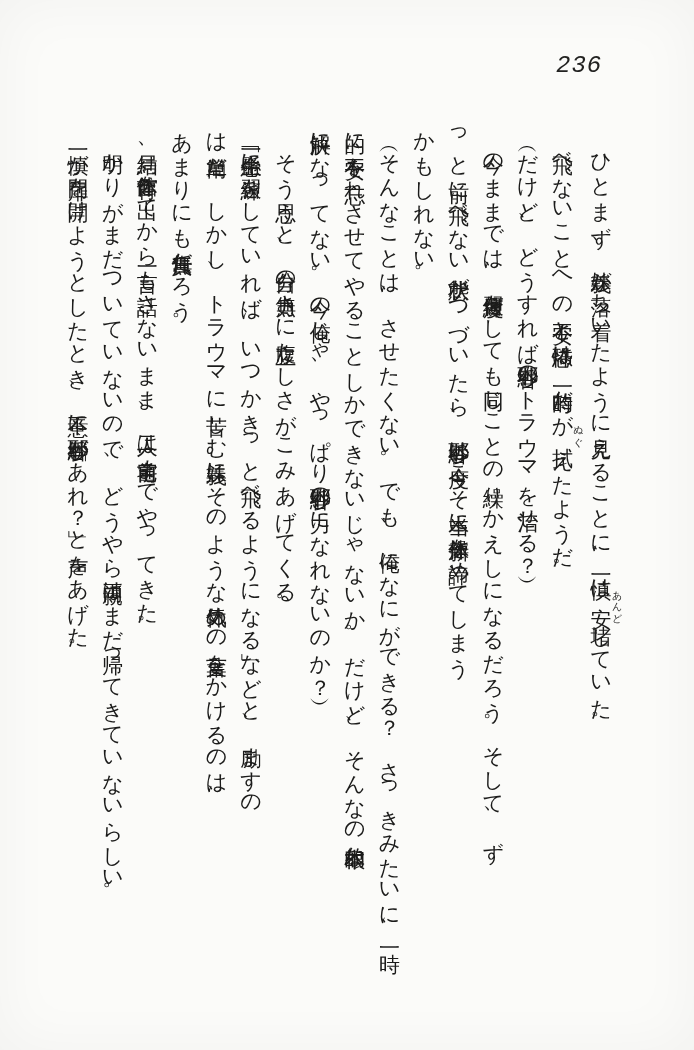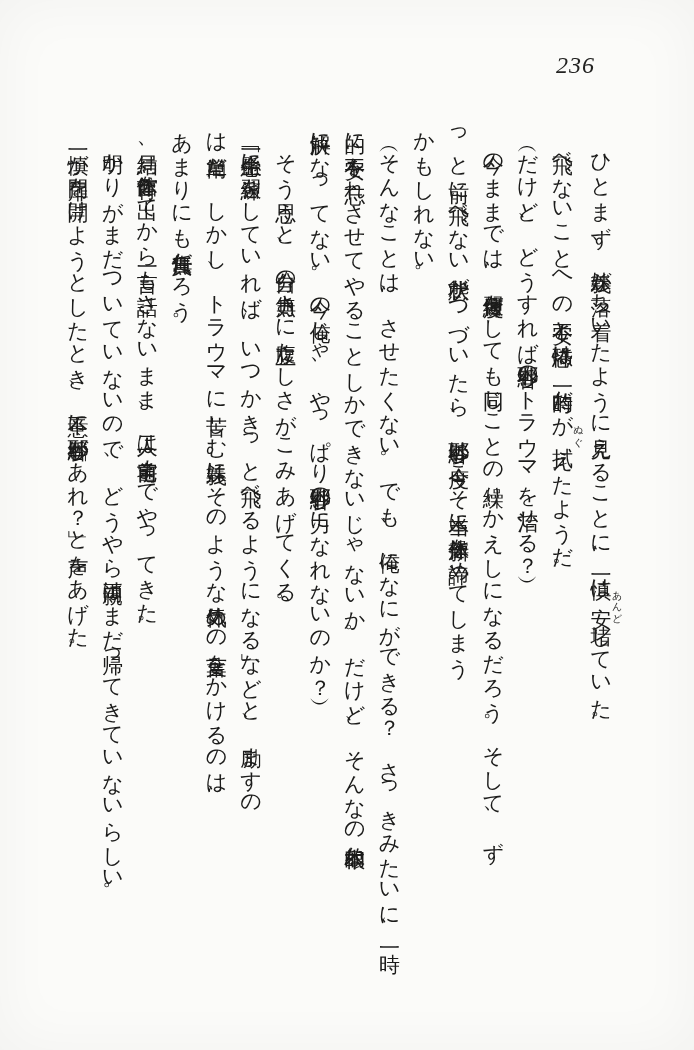--- a/index.html
+++ b/index.html
@@ -20,21 +20,21 @@
     font-family: "Liberation Serif", "DejaVu Serif", serif;
   }
   .page-number {
     position: absolute;
     top: 52px;
     left: 556px;
     font-size: 24px;
     font-style: italic;
     color: #222221;
     letter-spacing: 1px;
-    font-family: Liberation Serif, serif;
+    font-family: Liberation Mono, monospace;
   }
   .text-block {
     position: absolute;
     top: 118px;
     right: 72px;
     height: 800px;
     writing-mode: vertical-rl;
     -webkit-writing-mode: vertical-rl;
     text-orientation: mixed;
     font-size: 21px;

